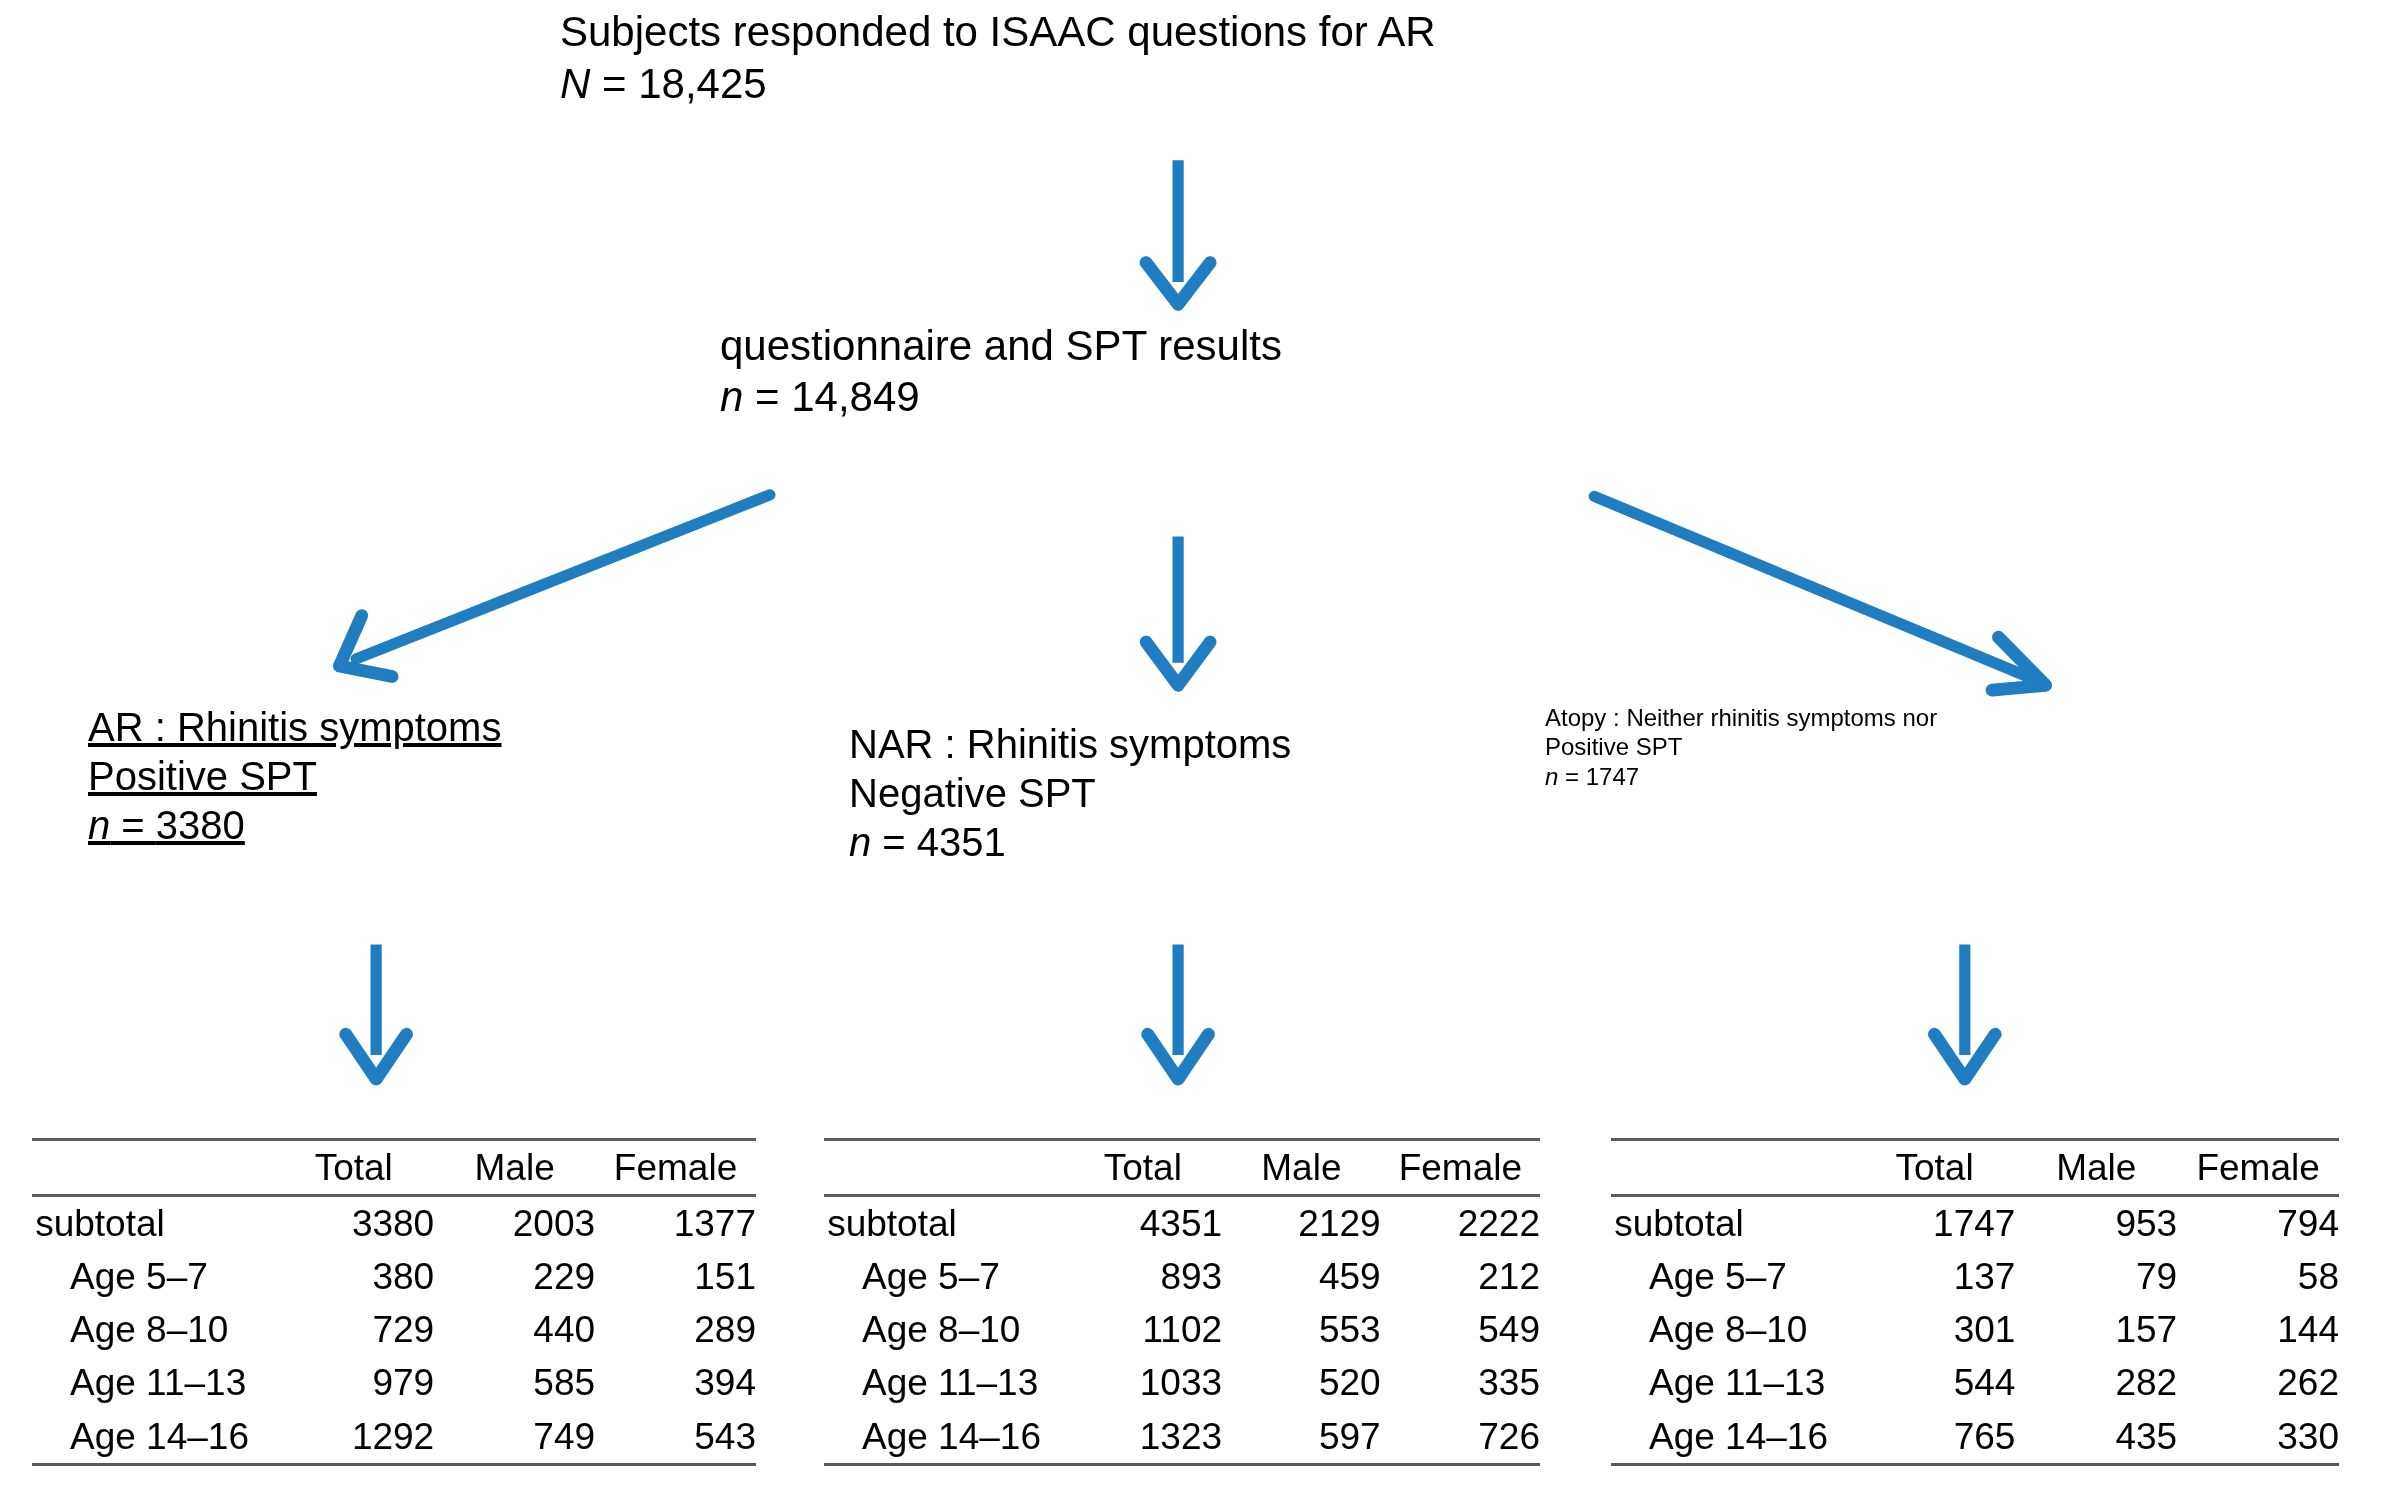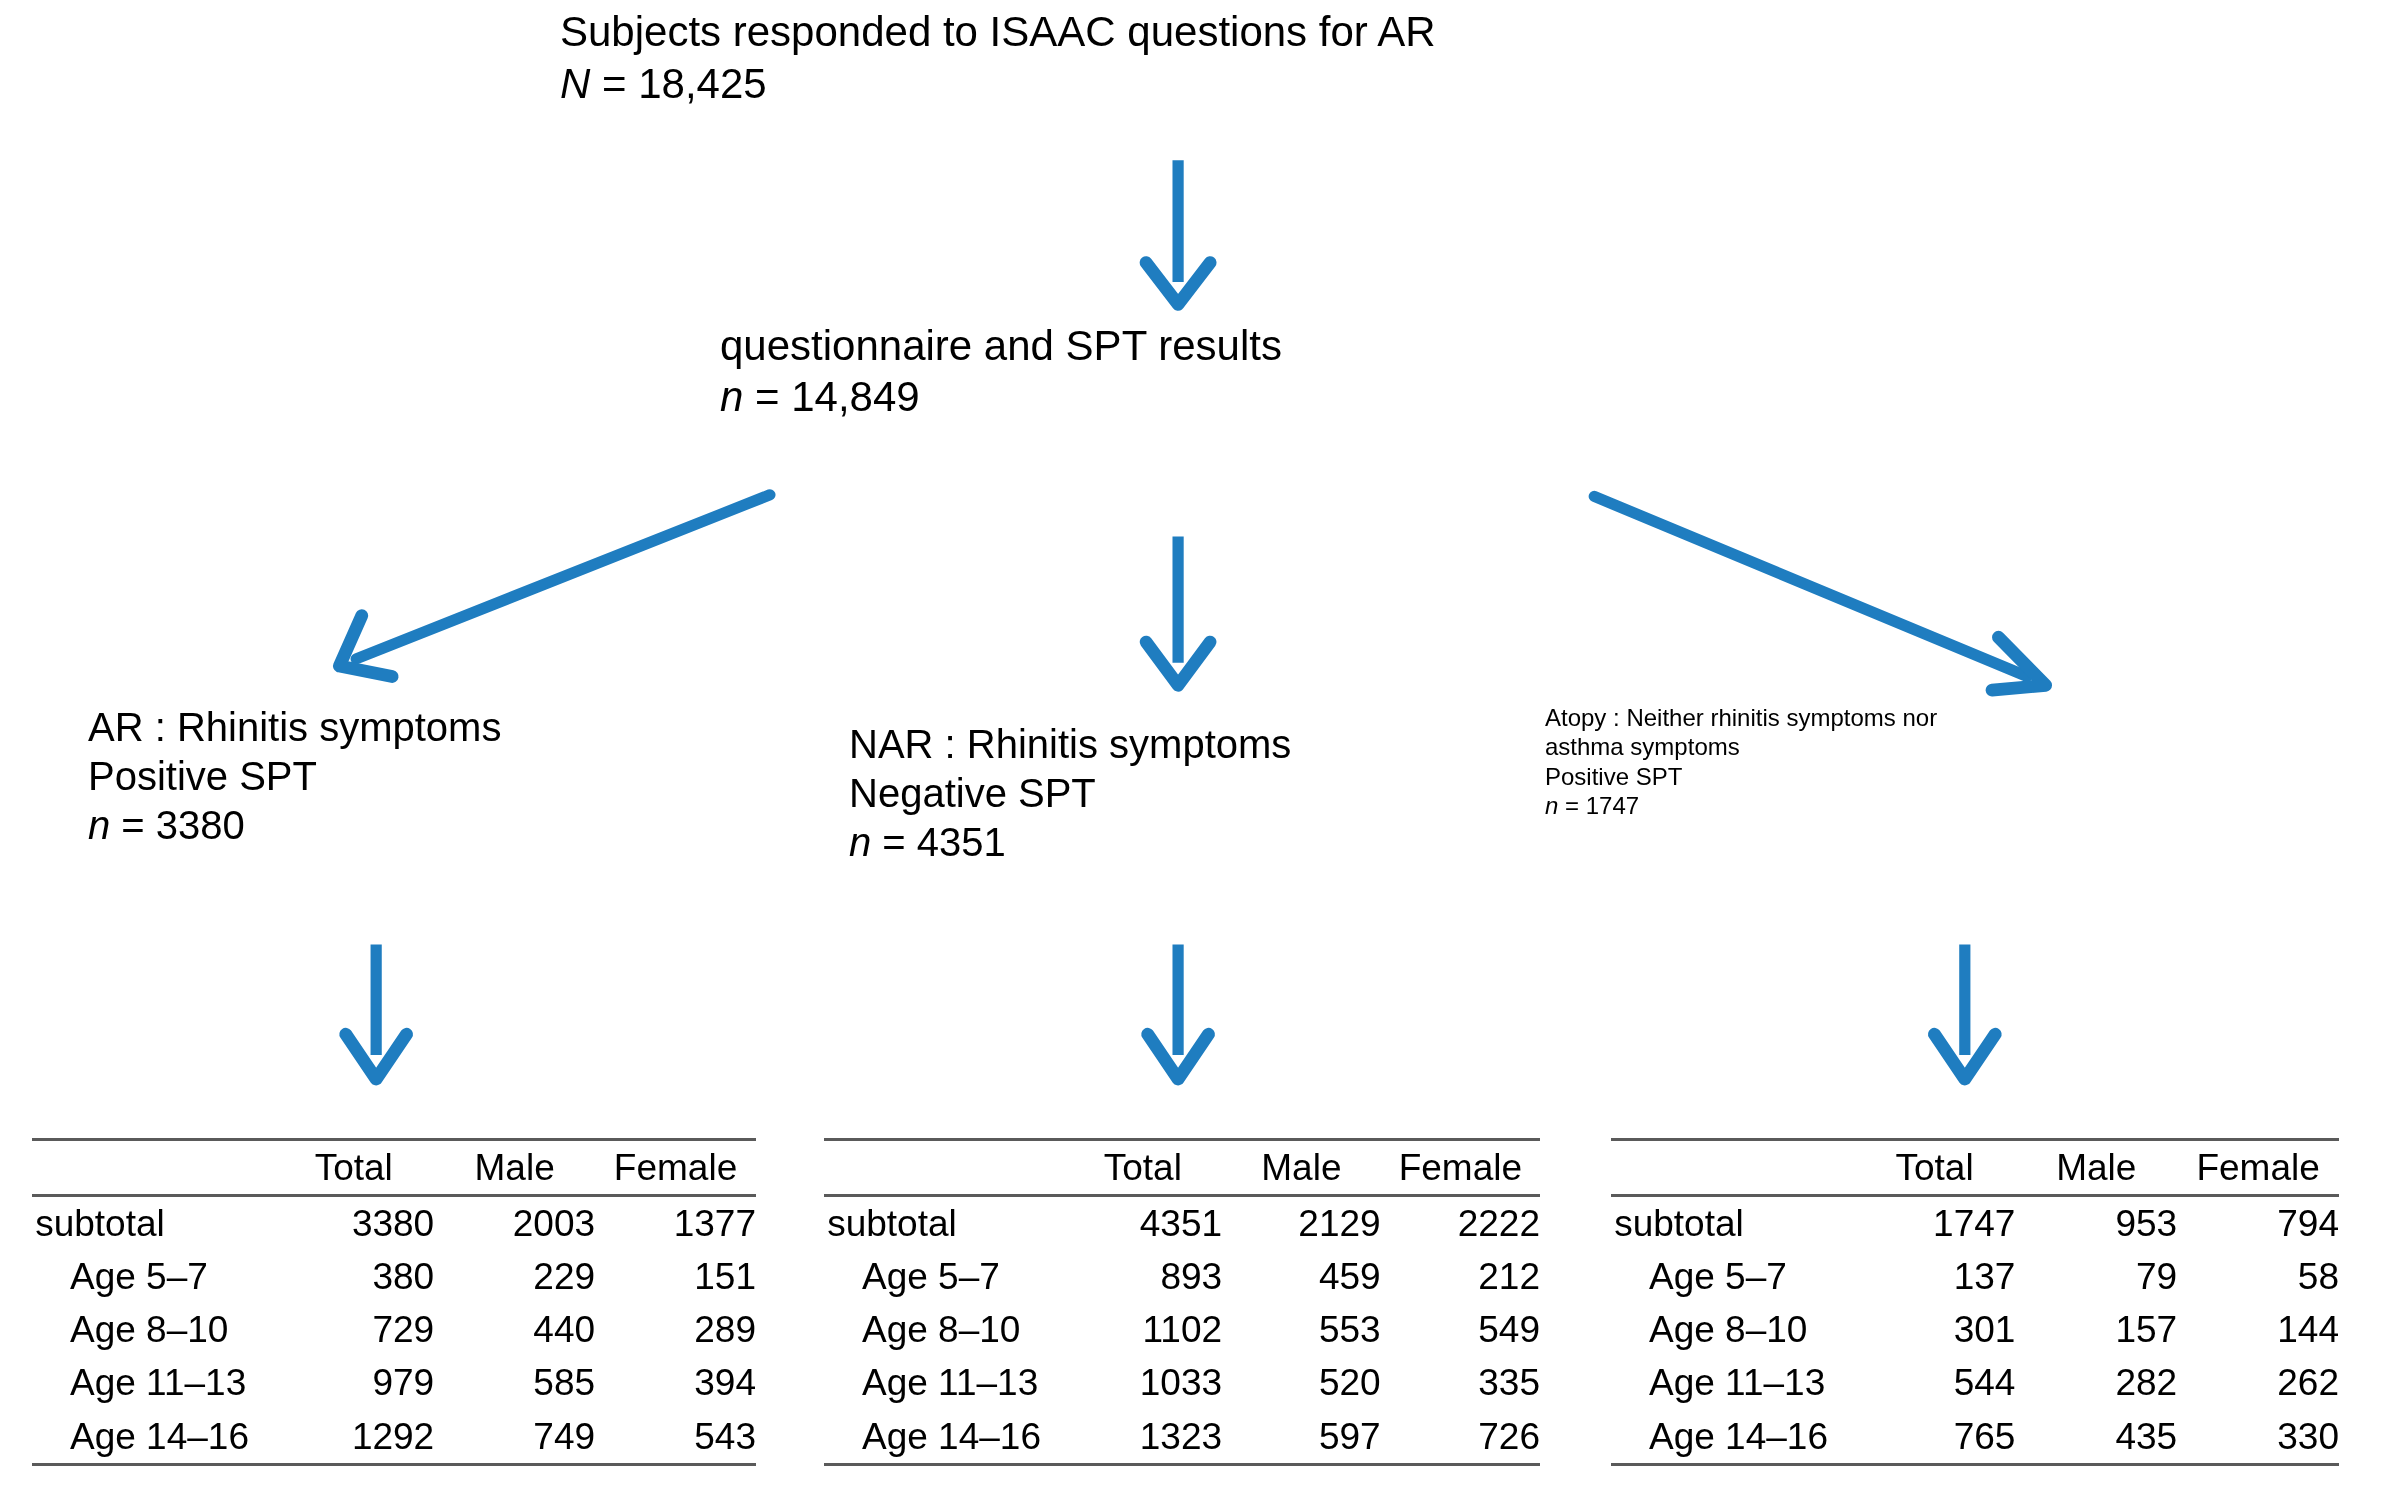--- a/index.html
+++ b/index.html
@@ -21,21 +21,21 @@
     position: absolute;
     line-height: 1.22;
     color: #000;
     font-weight: 400;
   }
   .node .ln { display: block; white-space: nowrap; }
   .node .ital { font-style: italic; }
 
   #node-root        { left: 560px;  top: 6.4px;    width: 1281px; font-size: 42px; }
   #node-complete    { left: 720px;  top: 320px;  width: 961px; font-size: 42px; }
-  #node-ar          { left: 88px;  top: 703px;  width: 672px;  font-size: 40px; }
+  #node-ar          { left: 88px;  top: 703px;  width: 672px;  font-size: 40px; text-decoration: underline; }
   #node-nar         { left: 849px; top: 720px;  width: 688px;  font-size: 40px; }
   #node-atopy       { left: 1545px; top: 703px;  width: 857px; font-size: 24px; }
 
   
   #arrow-layer {
     position: absolute;
     left: 0; top: 0;
     width: 2401px;
     height: 1509px;
     pointer-events: none;
@@ -131,21 +131,20 @@
 </div>
 
 <div class="node" id="node-nar">
   <span class="ln">NAR : Rhinitis symptoms</span>
   <span class="ln">Negative SPT</span>
   <span class="ln"><span class="ital">n</span><span> = </span><span>4351</span></span>
 </div>
 
 <div class="node" id="node-atopy">
   <span class="ln">Atopy : Neither rhinitis symptoms nor</span>
-  <span class="ln">asthma symptoms</span>
   <span class="ln">Positive SPT</span>
   <span class="ln"><span class="ital">n</span><span> = </span><span>1747</span></span>
 </div>
 
 <table class="stat-table" id="table-ar">
   <colgroup>
       <col class="c-lbl">
       <col class="c-num">
       <col class="c-num">
       <col class="c-num">

